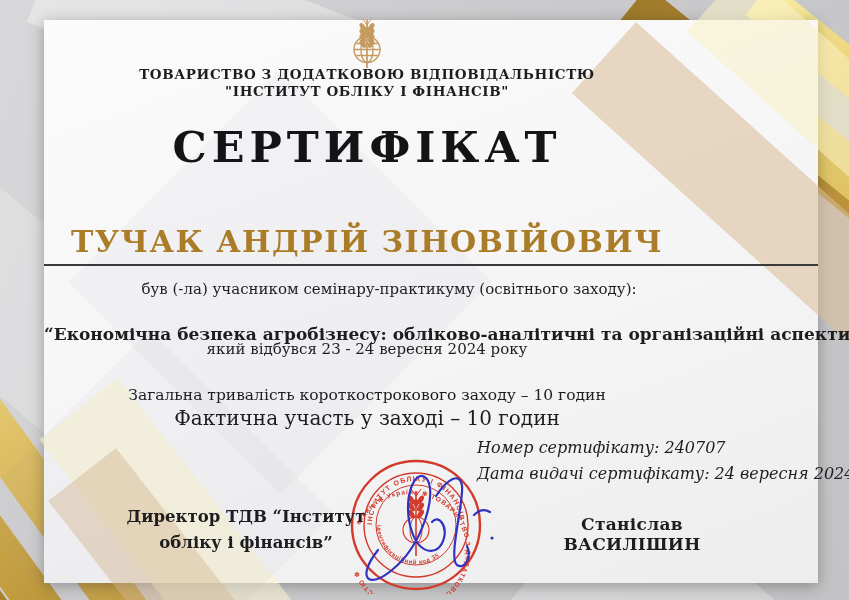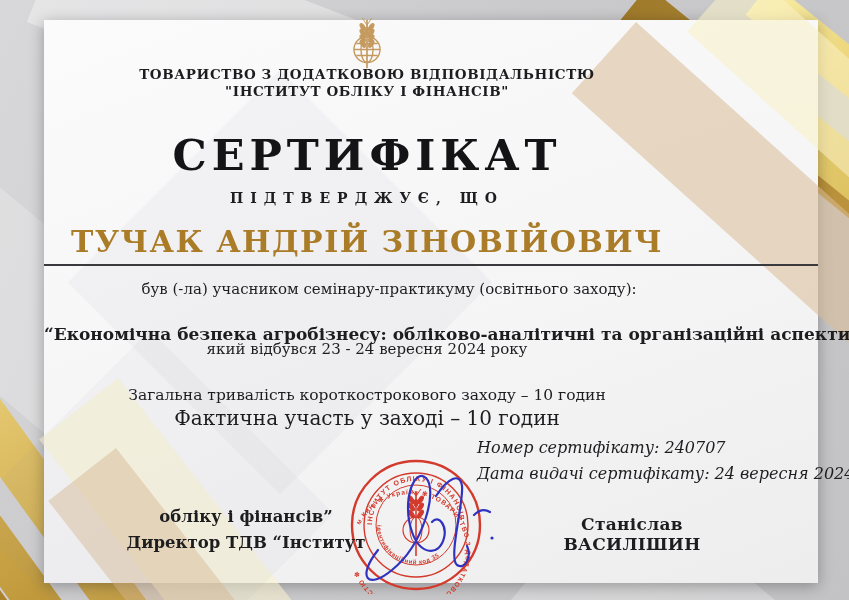--- a/index.html
+++ b/index.html
@@ -33,21 +33,21 @@
   .tr-cream{left:746px;top:-34px;width:330px;height:88px;transform:rotate(42deg);background:rgba(250,240,196,.55);}
   .bl-cream{left:118px;top:378px;width:370px;height:100px;transform:rotate(52deg);background:rgba(250,242,206,.55);}
   .bl-tan  {left:116px;top:448px;width:260px;height:86px;transform:rotate(52deg);background:rgba(214,184,144,.45);}
   .wm1{left:280px;top:70px;width:300px;height:300px;transform:rotate(45deg);background:rgba(160,160,168,.07);}
   .wm2{left:150px;top:330px;width:260px;height:260px;transform:rotate(45deg);background:rgba(160,160,168,.06);}
   
   .ct{position:absolute;z-index:3;left:44px;width:646px;text-align:center;white-space:nowrap;}
   .logo-wrap{top:16px;}
   .org1{top:66px;font-size:13.5px;font-weight:bold;letter-spacing:.6px;}
   .org2{top:83px;font-size:13.5px;font-weight:bold;letter-spacing:.6px;}
-  .cert-title{top:122px;font-size:43px;font-weight:bold;letter-spacing:5px;color:#141417;margin-top:8px;}
+  .cert-title{top:122px;font-size:43px;font-weight:bold;letter-spacing:5px;color:#141417;}
   .confirms{top:190px;font-size:14px;font-weight:bold;letter-spacing:7px;}
   .r-name{top:224px;font-size:30px;font-weight:bold;letter-spacing:1.5px;color:#aa7c28;text-align:center;}
   .rule{position:absolute;z-index:3;left:44px;top:264px;width:774px;height:2px;background:#3a3a3e;}
   .partic{top:280px;font-size:15px;padding-left:44px;}
   .sem-title{top:324px;font-size:17px;font-weight:bold;}
   .held{top:340px;font-size:15px;}
   .dur1{top:386px;font-size:15.5px;}
   .dur2{top:406px;font-size:20px;}
   .certinfo{position:absolute;z-index:3;left:477px;top:435px;text-align:left;font-style:italic;font-size:16px;line-height:1.62;white-space:nowrap;}
   .director{position:absolute;z-index:3;left:118px;top:504px;width:256px;text-align:center;font-weight:bold;font-size:16.5px;line-height:1.55;}
@@ -99,21 +99,20 @@
         <ellipse cx="36.5" cy="30" rx="2.1" ry="4.4" transform="rotate(33 36.5 30)"></ellipse>
         <ellipse cx="32" cy="16" rx="1.9" ry="4.2"></ellipse>
       </g>
     </svg>
   </div>
 
   <div class="ct org1">ТОВАРИСТВО З ДОДАТКОВОЮ ВІДПОВІДАЛЬНІСТЮ</div>
   <div class="ct org2">"ІНСТИТУТ ОБЛІКУ І ФІНАНСІВ"</div>
 
   <div class="ct cert-title">СЕРТИФІКАТ</div>
-  <div class="ct confirms">ПІДТВЕРДЖУЄ, ЩО</div>
 
   <div class="ct r-name">ТУЧАК АНДРІЙ ЗІНОВІЙОВИЧ</div>
   <div class="rule"></div>
 
   <div class="ct partic">був (-ла) учасником семінару-практикуму (освітнього заходу):</div>
   <div class="ct sem-title">“Економічна безпека агробізнесу: обліково-аналітичні та організаційні аспекти”,</div>
   <div class="ct held">який відбувся 23 - 24 вересня 2024 року</div>
   <div class="ct dur1">Загальна тривалість короткострокового заходу – 10 годин</div>
   <div class="ct dur2">Фактична участь у заході – 10 годин</div>
 
@@ -163,18 +162,18 @@
   <svg class="signature" width="180" height="150" viewBox="0 0 180 150">
     <g stroke="#2f33c0" stroke-width="2.2" fill="none" stroke-linecap="round">
       <path d="M38,112 C 16,140 28,152 52,132 C 84,106 98,52 86,40 C 75,29 61,62 72,94 C 80,117 99,119 104,100 C 107,88 99,76 92,84"></path>
       <path d="M96,58 C 108,40 120,34 122,48 C 124,64 108,120 117,127 C 125,132 132,119 127,108"></path>
       <path d="M134,77 C 139,72 145,71 150,74"></path>
       <circle cx="152" cy="100" r="1.6" fill="#2f33c0" stroke="none"></circle>
     </g>
   </svg>
 
   <div class="director">
+    <div>Директор ТДВ “Інститут</div>
     <div>обліку і фінансів”</div>
-    <div>Директор ТДВ “Інститут</div>
   </div>
   <div class="signer">Станіслав ВАСИЛІШИН</div>
 
 </div>
 
 </body></html>

